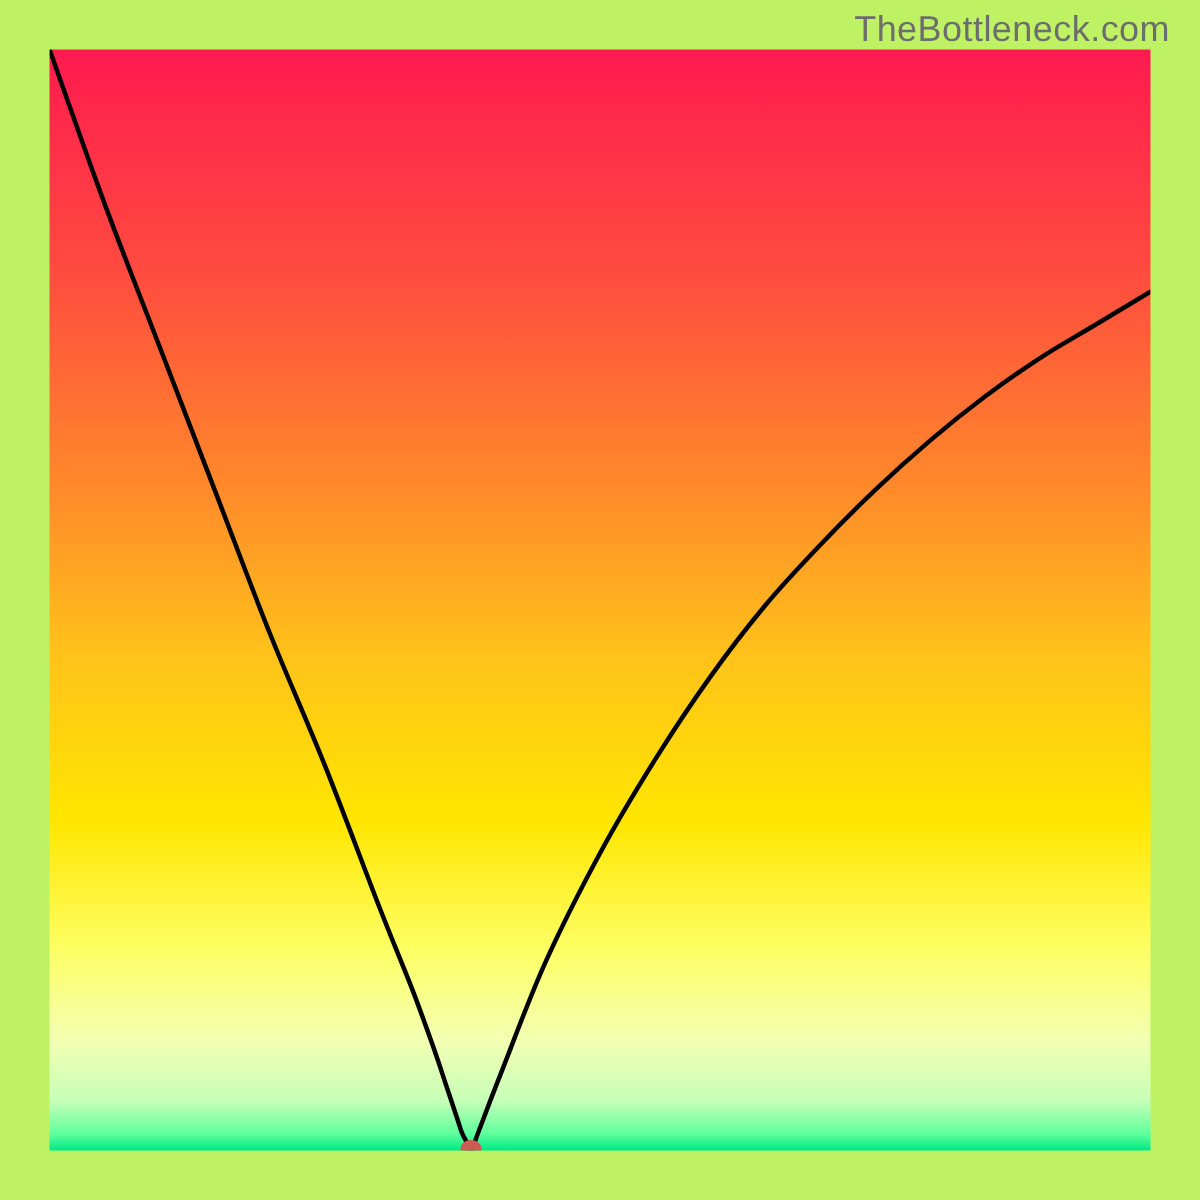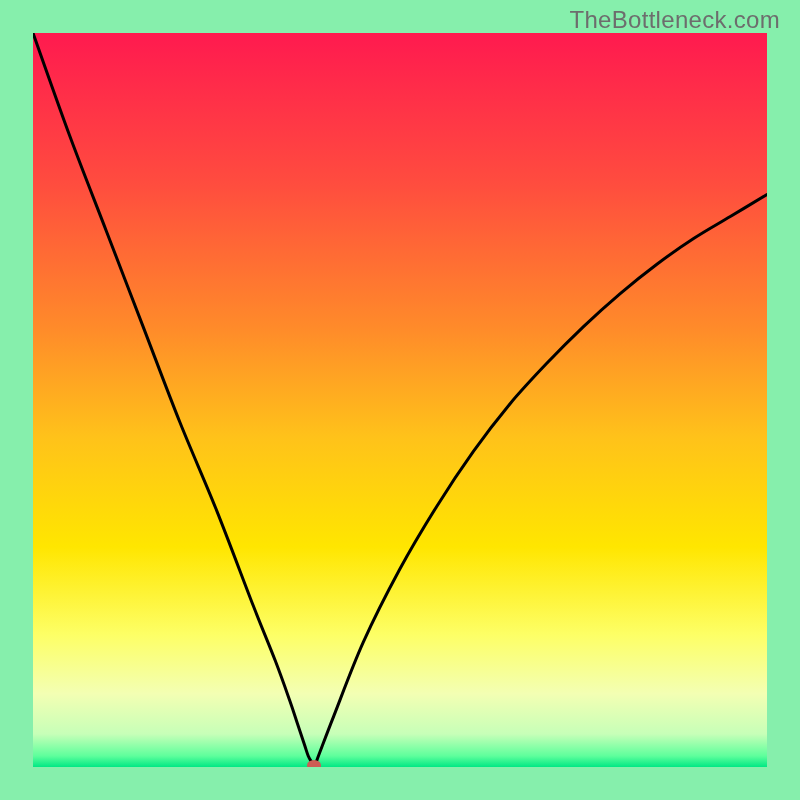--- a/index.html
+++ b/index.html
@@ -10,21 +10,21 @@
     background: #000;
     overflow: hidden;
     font-family: Arial, Helvetica, sans-serif;
   }
   .frame {
     position: absolute;
     left: 0;
     top: 0;
     width: 800px;
     height: 800px;
-    background: #86efac;
+    background: #bef264;
   }
   .plot {
     position: absolute;
     left: 33px;
     top: 33px;
     width: 734px;
     height: 734px;
     overflow: hidden;
   }
   .watermark {

